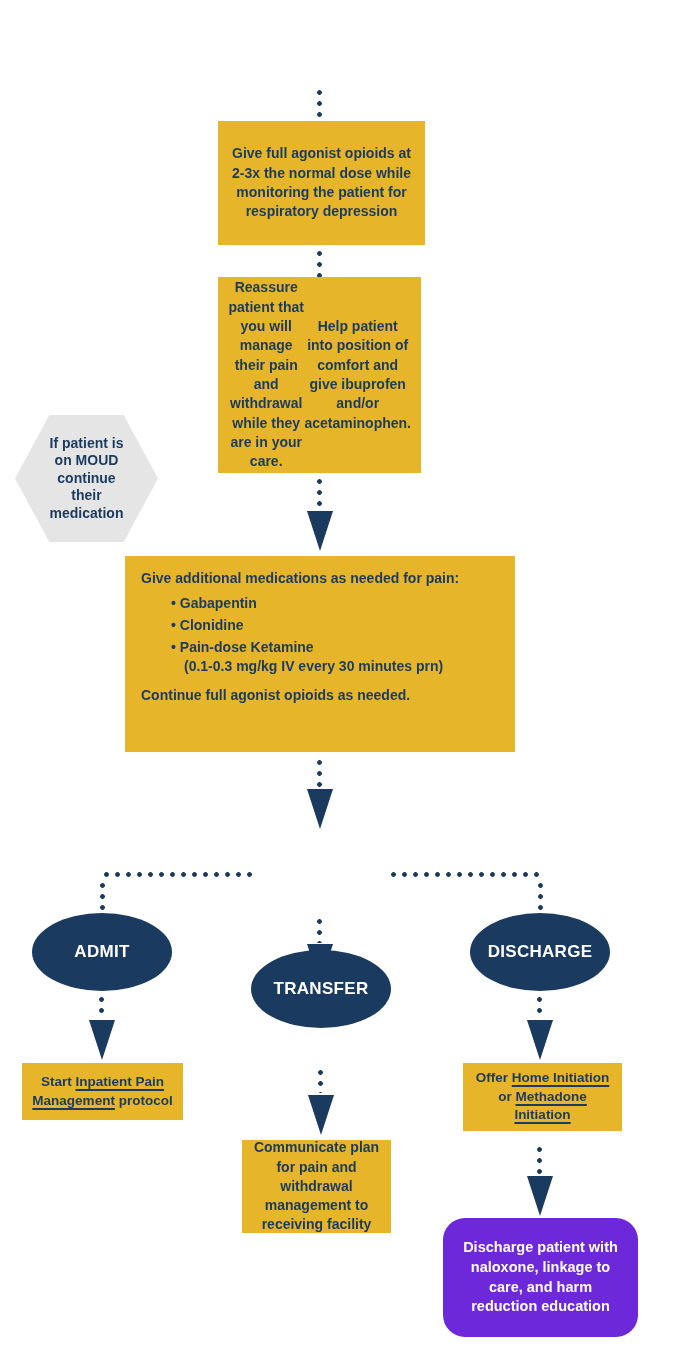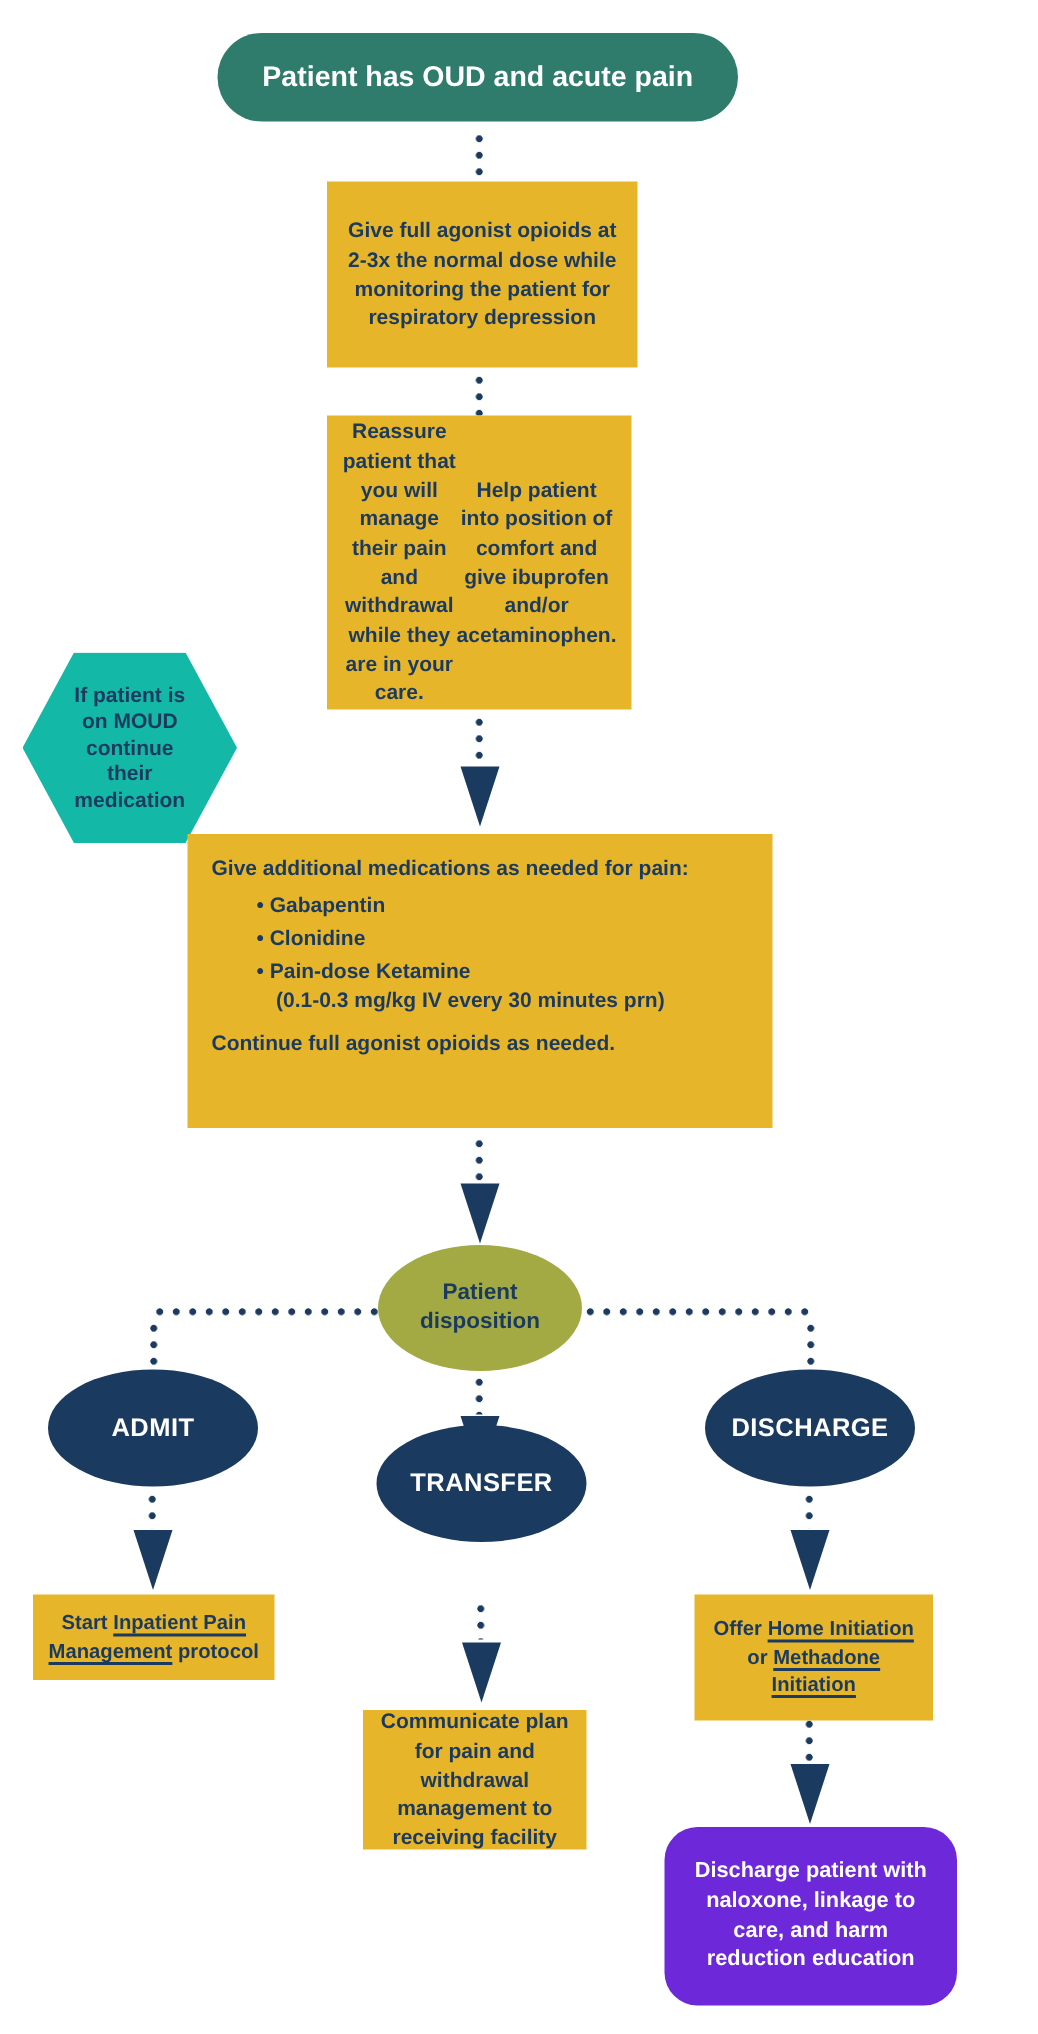--- a/index.html
+++ b/index.html
@@ -6,22 +6,22 @@
   .canvas{
     position:relative;width:692px;height:1356px;background:#ffffff;
     font-family:"Liberation Sans",sans-serif;font-weight:700;color:#1b3a5f;
     overflow:hidden;
   }
   .node{position:absolute;display:flex;align-items:center;justify-content:center;
     text-align:center;box-sizing:border-box;}
   .pill{background:#2f7c6d;color:#ffffff;border-radius:30px;font-size:19px;}
   .ybox{background:#e7b529;color:#1b3a5f;font-size:14px;line-height:1.38;padding:8px 10px;}
   .ybox p{margin:7px 0;}
-  .hex{background:#14b8a6;color:#1b3a5f;font-size:14px;line-height:1.25;
-    clip-path:polygon(24% 0%,76% 0%,100% 50%,76% 100%,24% 100%,0% 50%);margin-top:20px;}
+  .hex{background:#e5e5e5;color:#1b3a5f;font-size:14px;line-height:1.25;
+    clip-path:polygon(24% 0%,76% 0%,100% 50%,76% 100%,24% 100%,0% 50%);}
   .hex .inner{width:86px;margin:0 auto;}
   .bigbox{background:#e7b529;color:#1b3a5f;font-size:14px;line-height:1.35;
     padding:13px 16px;text-align:left;display:block;}
   .bigbox ul{list-style:none;margin:6px 0 10px 0;padding:0 0 0 30px;}
   .bigbox li{margin:3px 0;}
   .bigbox li::before{content:"\2022\00a0 ";}
   .bigbox .indent{padding-left:13px;display:inline-block;}
   .bigbox .line{margin-top:11px;}
   .ellipse{border-radius:50%;background:#1b3a5f;color:#ffffff;font-size:17px;letter-spacing:.3px;}
   .ellipse.olive{background:#a3aa44;color:#1b3a5f;font-size:15px;letter-spacing:0;line-height:1.25;}
@@ -38,23 +38,20 @@
     border-left:13px solid transparent;border-right:13px solid transparent;
     border-top:40px solid #1b3a5f;}
   .u{text-decoration:underline;text-underline-offset:3px;text-decoration-thickness:1.5px;}
   .smallbox{font-size:13.5px;}
 </style>
 </head>
 <body>
 
 <div class="canvas">
 
-  <div class="node pill" style="left:145px;top:22px;width:347px;height:59px;">
-    <span>Patient has OUD and acute pain</span>
-  </div>
 
   <div class="vdots" style="left:317px;top:87px;height:33px;"></div>
 
   <div class="node ybox" style="left:218px;top:121px;width:207px;height:124px;">
     <span>Give full agonist opioids at 2-3x the normal dose while monitoring the patient for respiratory depression</span>
   </div>
 
   <div class="vdots" style="left:317px;top:248px;height:29px;"></div>
 
   <div class="node ybox" style="left:218px;top:277px;width:203px;height:196px;">
@@ -76,23 +73,20 @@
       <li><span>Clonidine</span></li>
       <li><span>Pain-dose Ketamine</span><br>
         <span class="indent">(0.1-0.3 mg/kg IV every 30 minutes prn)</span></li>
     </ul>
     <div class="line">Continue full agonist opioids as needed.</div>
   </div>
 
   <div class="vdots" style="left:317px;top:757px;height:31px;"></div>
   <div class="arrow" style="left:307px;top:789px;"></div>
 
-  <div class="node ellipse olive" style="left:252px;top:830px;width:136px;height:84px;">
-    <span class="inner">Patient disposition</span>
-  </div>
 
   <div class="hdots" style="left:101px;top:872px;width:152px;"></div>
   <div class="hdots" style="left:388px;top:872px;width:155px;"></div>
   <div class="vdots" style="left:100px;top:880px;height:31px;"></div>
   <div class="vdots" style="left:538px;top:880px;height:31px;"></div>
   <div class="vdots" style="left:317px;top:916px;height:27px;"></div>
   <div class="arrow" style="left:307px;top:944px;"></div>
 
   <div class="node ellipse" style="left:32px;top:913px;width:140px;height:78px;">
     <span>ADMIT</span>
@@ -107,21 +101,21 @@
   <div class="vdots" style="left:99px;top:994px;height:25px;"></div>
   <div class="arrow" style="left:89px;top:1020px;"></div>
   <div class="node ybox smallbox" style="left:22px;top:1063px;width:161px;height:57px;">
     <span>
       <span>Start </span><span class="u">Inpatient Pain Management</span><span> protocol</span>
     </span>
   </div>
 
   <div class="vdots" style="left:537px;top:994px;height:25px;"></div>
   <div class="arrow" style="left:527px;top:1020px;"></div>
-  <div class="node ybox smallbox" style="left:463px;top:1063px;width:159px;height:84px;">
+  <div class="node ybox smallbox" style="left:463px;top:1063px;width:159px;height:68px;">
     <span>
       <span>Offer </span><span class="u">Home Initiation</span><span> or </span><span class="u">Methadone Initiation</span>
     </span>
   </div>
 
   <div class="vdots" style="left:318px;top:1067px;height:26px;"></div>
   <div class="arrow" style="left:308px;top:1095px;"></div>
   <div class="node ybox" style="left:242px;top:1140px;width:149px;height:93px;">
     <span>Communicate plan for pain and withdrawal management to receiving facility</span>
   </div>

